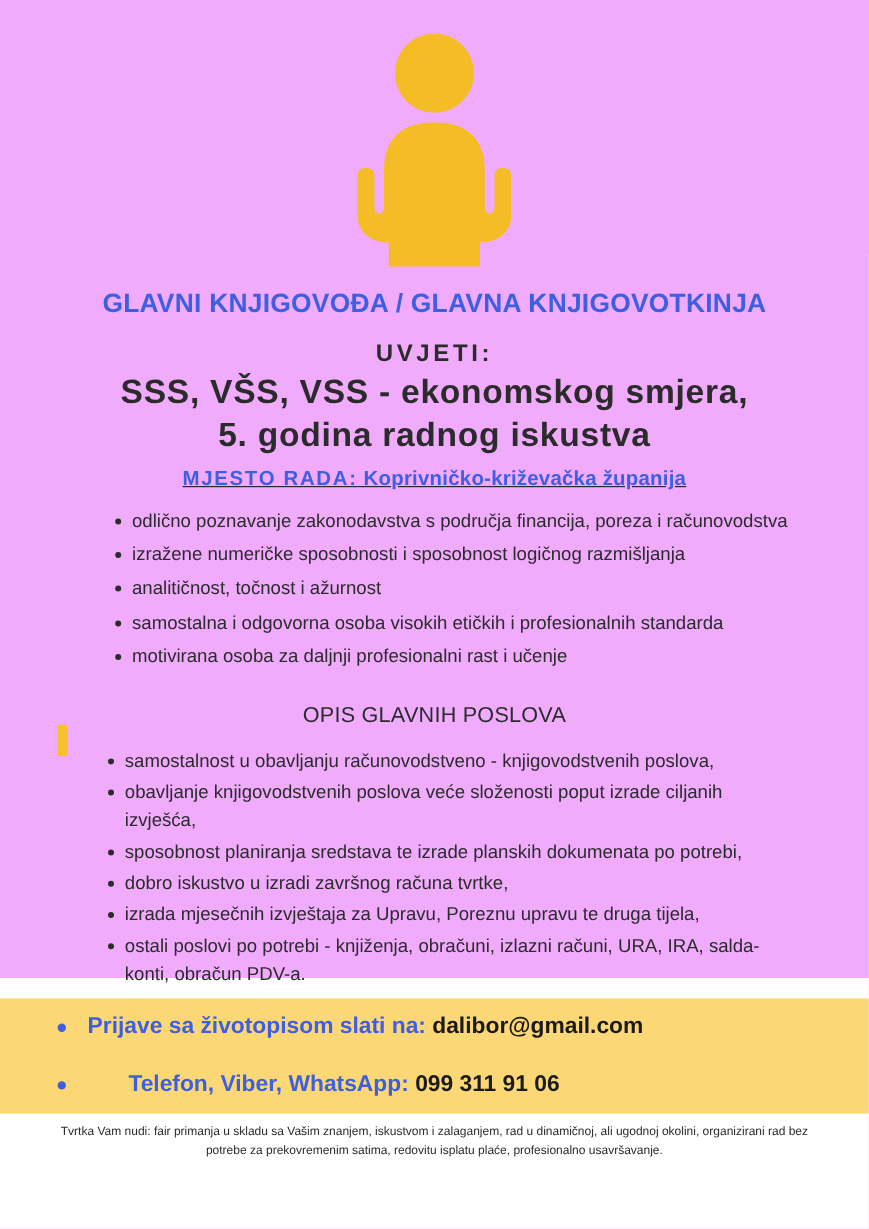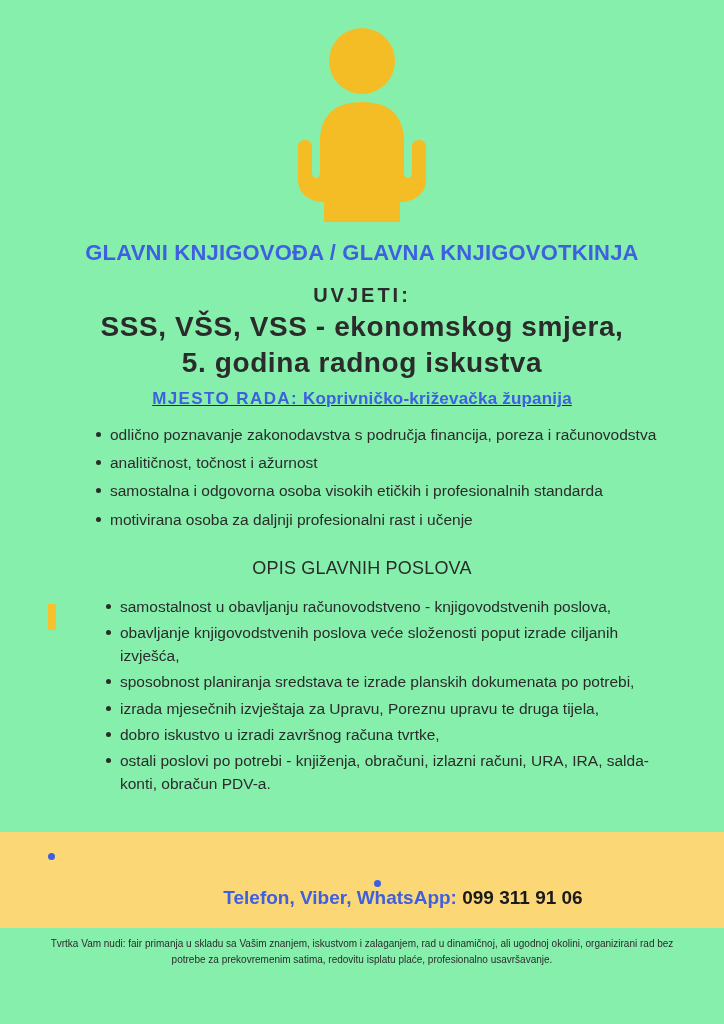--- a/index.html
+++ b/index.html
@@ -7,22 +7,22 @@
   body {
     width: 724px;
     height: 1024px;
     background: #ffffff;
     font-family: "Liberation Sans", sans-serif;
     overflow: hidden;
   }
   .page {
     position: relative;
     width: 724px;
-    height: 1024px;
-    background: #86efac;
+    height: 815px;
+    background: #f0abfc;
   }
 
   
   .icon-wrap {
     width: 100%;
     display: flex;
     justify-content: center;
     padding-top: 26px;
   }
   .person-icon { display: block; }
@@ -99,21 +99,20 @@
     color: #2b2b2b;
     font-size: 18px;
     margin: 26px 0 0 0;
     letter-spacing: 0.2px;
   }
 
   ul.bullets.second {
     margin-top: 16px;
     padding-left: 90px;
     padding-right: 70px;
-    margin-left: 16px;
   }
   ul.bullets.second li {
     font-size: 15.5px;
     line-height: 1.5;
     margin-bottom: 3px;
   }
 
   
   .accent-bar {
     position: absolute;
@@ -146,21 +145,21 @@
     background: #3d5fe0;
     margin-right: 18px;
     flex: 0 0 auto;
   }
   .contact-text {
     font-size: 19px;
     font-weight: bold;
     color: #3d5fe0;
   }
   .contact-text .emph { color: #1a1a1a; }
-  .contact-row.second { padding-left: 48px; flex-direction: column; }
+  .contact-row.second { padding-left: 48px; }
   .contact-row.second .contact-text { margin-left: 0; }
   .contact-row.second .indent { display: inline-block; padding-left: 34px; }
 
   
   .footer {
     position: absolute;
     left: 0;
     top: 936px;
     width: 724px;
     padding: 0 42px;
@@ -196,41 +195,45 @@
   <div class="cond-label">UVJETI:</div>
   <div class="cond-line">SSS, VŠS, VSS - ekonomskog smjera,</div>
   <div class="cond-line">5. godina radnog iskustva</div>
 
   <div class="place-line">
     <span class="place-key">MJESTO RADA:</span><span class="place-val"> Koprivničko-križevačka županija</span>
   </div>
 
   <ul class="bullets">
     <li>odlično poznavanje zakonodavstva s područja financija, poreza i računovodstva</li>
+    <li>izražene numeričke sposobnosti i sposobnost logičnog razmišljanja</li>
     <li>analitičnost, točnost i ažurnost</li>
     <li>samostalna i odgovorna osoba visokih etičkih i profesionalnih standarda</li>
     <li>motivirana osoba za daljnji profesionalni rast i učenje</li>
   </ul>
 
   <div class="section-title">OPIS GLAVNIH POSLOVA</div>
 
   <div class="accent-bar"></div>
 
   <ul class="bullets second">
     <li>samostalnost u obavljanju računovodstveno - knjigovodstvenih poslova,</li>
     <li>obavljanje knjigovodstvenih poslova veće složenosti poput izrade ciljanih izvješća,</li>
     <li>sposobnost planiranja sredstava te izrade planskih dokumenata po potrebi,</li>
+    <li>dobro iskustvo u izradi završnog računa tvrtke,</li>
     <li>izrada mjesečnih izvještaja za Upravu, Poreznu upravu te druga tijela,</li>
-    <li>dobro iskustvo u izradi završnog računa tvrtke,</li>
     <li>ostali poslovi po potrebi - knjiženja, obračuni, izlazni računi, URA, IRA, salda-konti, obračun PDV-a.</li>
   </ul>
 
   <div class="contact-band">
     <div class="contact-row">
       <span class="contact-dot"></span>
+      <span class="contact-text">
+        <span>Prijave sa životopisom slati na: </span><span class="emph">dalibor@gmail.com</span>
+      </span>
     </div>
     <div class="contact-row second">
       <span class="contact-dot"></span>
       <span class="contact-text indent">
         <span>Telefon, Viber, WhatsApp: </span><span class="emph">099 311 91 06</span>
       </span>
     </div>
   </div>
 
   <div class="footer">Tvrtka Vam nudi: fair primanja u skladu sa Vašim znanjem, iskustvom i zalaganjem, rad u dinamičnoj, ali ugodnoj okolini, organizirani rad bez potrebe za prekovremenim satima, redovitu isplatu plaće, profesionalno usavršavanje.</div>

